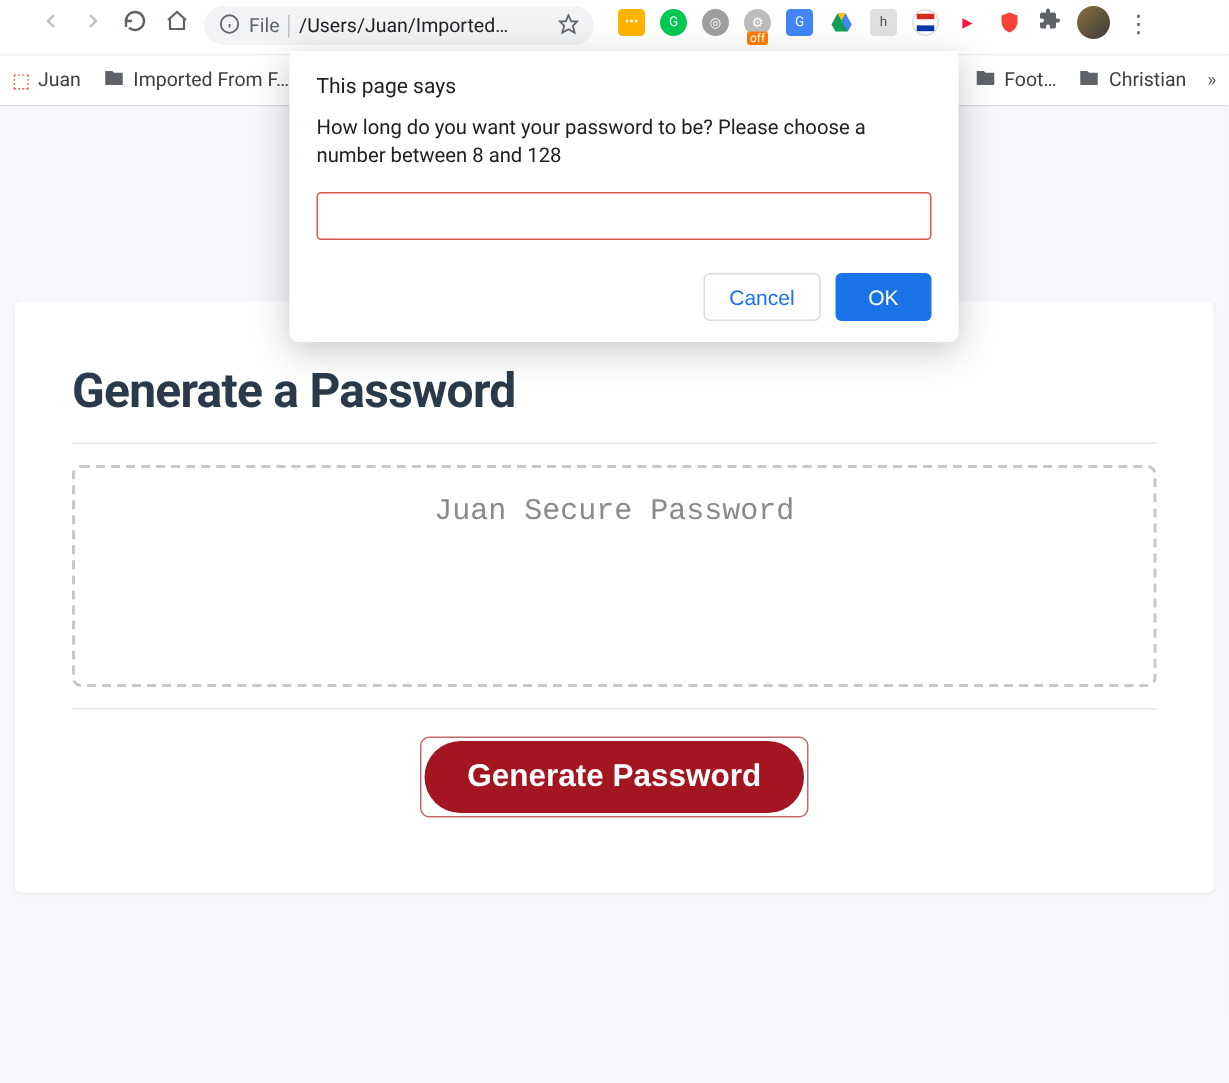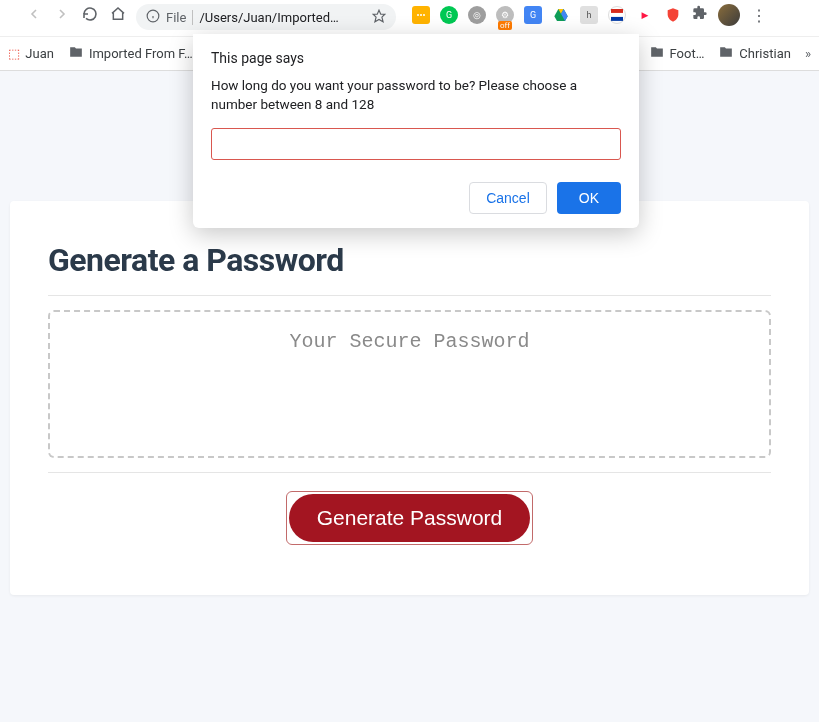--- a/index.html
+++ b/index.html
@@ -111,21 +111,21 @@
       border-radius:6px;
       padding:2px;
     }
     .gen-btn {
       background:#a31521;
       color:#fff;
       border:none;
       border-radius: 24px;
       padding: 12px 28px;
       font-size: 21px;
-      font-weight:400;
+      font-weight:700;
       cursor:pointer;
     }
     .dialog {
       position:absolute;
       top: 34px;
       left: 193px;
       width: 446px;
       background:#fff;
       border-radius: 0 0 6px 6px;
       box-shadow: 0 6px 24px rgba(0,0,0,0.22);
@@ -289,21 +289,21 @@
     </div>
     <span class="chev">»</span>
   </div>
 </div>
 
 <div class="viewport">
   <div class="card">
     <h1>Generate a Password</h1>
     <hr class="sep">
     <div class="pw-box">
-      <span class="pw-placeholder">Your Secure Password</span>
+      <span class="pw-placeholder">Juan Secure Password</span>
     </div>
     <hr class="sep2">
     <div class="gen-wrap">
       <div class="gen-focus">
         <button class="gen-btn">Generate Password</button>
       </div>
     </div>
   </div>
 </div>
 

